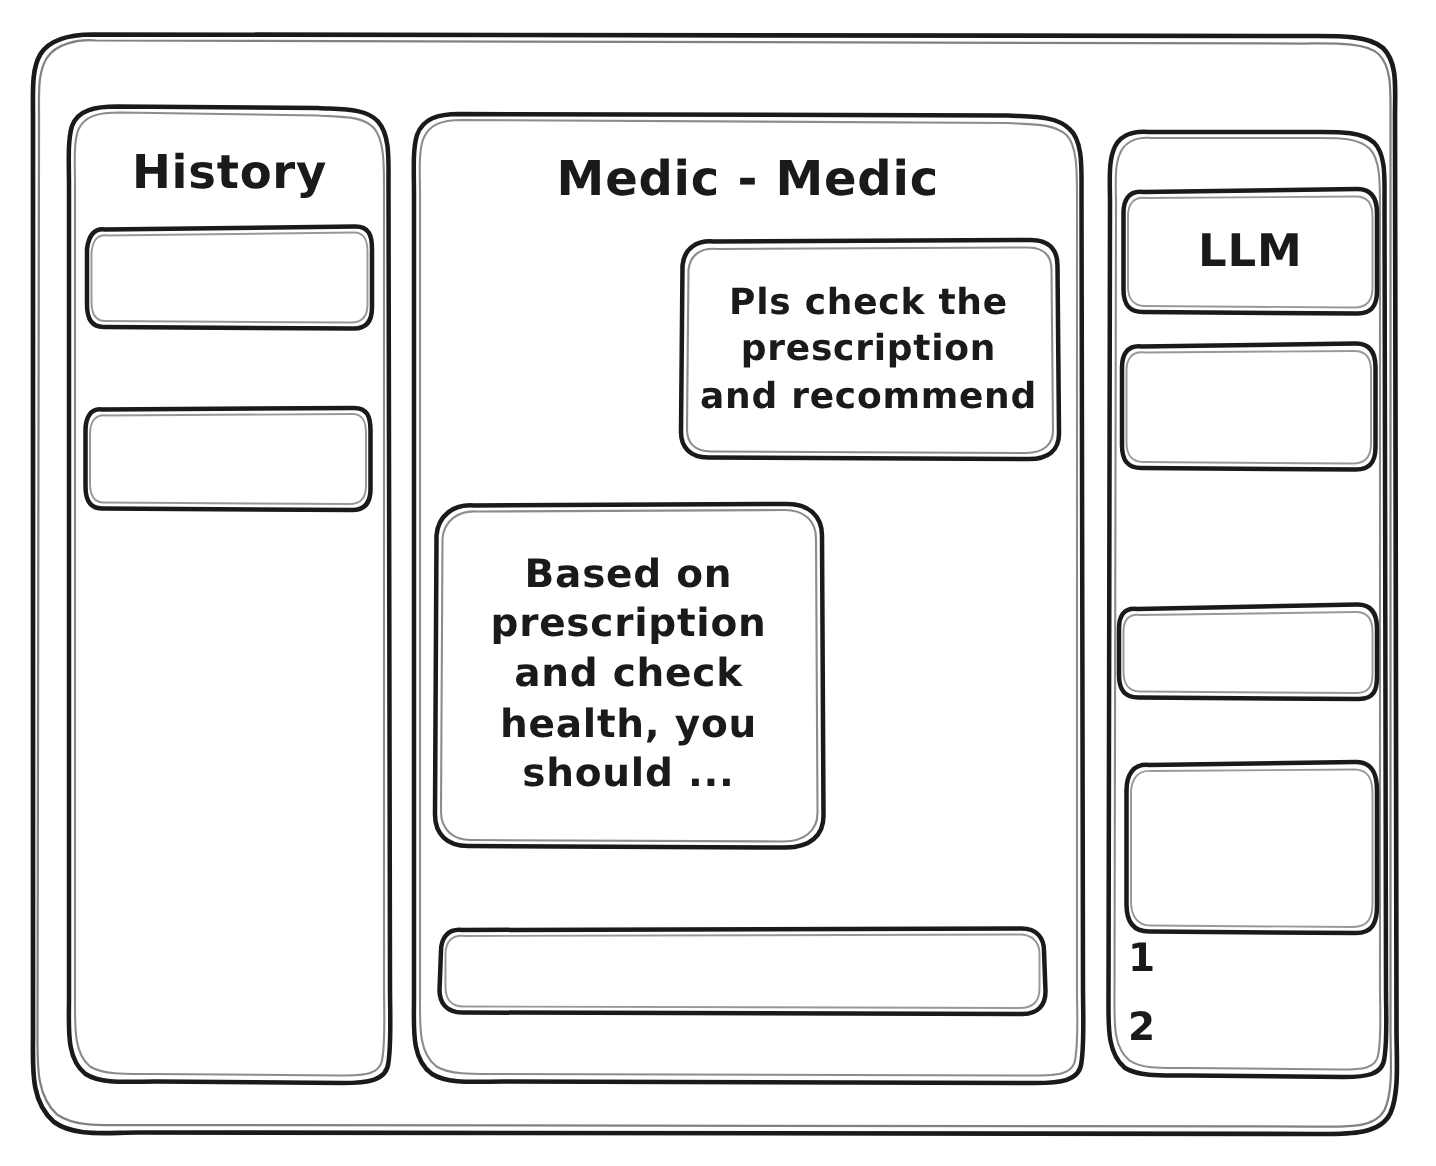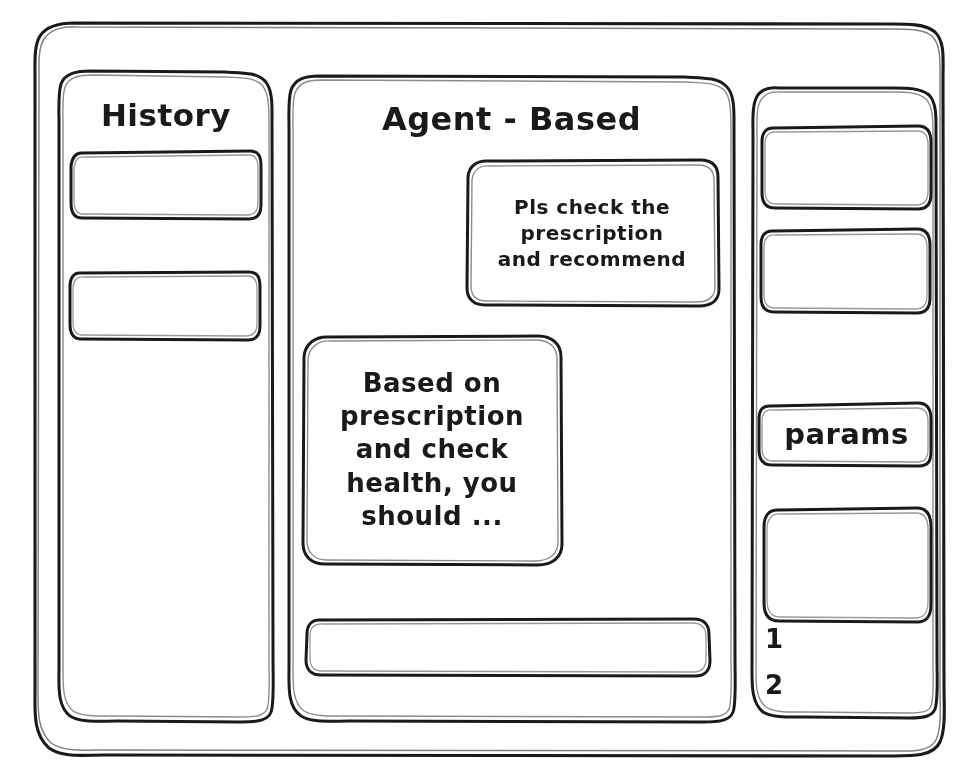--- a/index.html
+++ b/index.html
@@ -10,21 +10,21 @@
   body {
     width: 957px;
     height: 777px;
     position: relative;
     overflow: hidden;
     font-family: "DejaVu Sans", sans-serif;
   }
 
   #app {
     position: absolute;
-    left: 13px; top: 0;
+    left: 0; top: 0;
     width: 823px;
     height: 777px;
   }
 
   
   #sketch {
     position: absolute;
     left: 0; top: 0;
     width: 957px;
     height: 777px;
@@ -62,21 +62,21 @@
   #history-item-0 { top: 150px; }
   #history-item-1 { top: 270px; }
 
   
   #main-title {
     left: 275px; top: 96px; width: 447px; height: 46px;
     font-size: 32px;
   }
   #user-message {
     left: 452px; top: 160px; width: 254px; height: 146px;
-    font-size: 20px;
+    font-size: 24px;
     line-height: 1.30;
     padding: 6px 10px;
   }
   #assistant-message {
     left: 288px; top: 335px; width: 262px; height: 230px;
     font-size: 26px;
     line-height: 1.28;
     padding: 6px 14px;
   }
   #composer-input {
@@ -223,38 +223,38 @@
   </svg>
 
   <div class="node" id="window-frame"></div>
 
   <div class="node" id="history-panel"></div>
   <div class="node hand" id="history-title">History</div>
   <div class="node" id="history-item-0"></div>
   <div class="node" id="history-item-1"></div>
 
   <div class="node" id="main-panel"></div>
-  <div class="node hand" id="main-title">Agent - Based</div>
+  <div class="node hand" id="main-title">Medic - Medic</div>
 
   <div class="node hand two-line" id="user-message">Pls check the
 prescription
 and recommend</div>
 
   <div class="node hand two-line" id="assistant-message">Based on
 prescription
 and check
 health, you
 should ...</div>
 
   <div class="node hand" id="composer-input" title=""></div>
 
   <div class="node" id="tools-panel"></div>
 
-
-
-  <div class="node hand tool-btn" id="tool-params">params</div>
+  <div class="node hand tool-btn" id="tool-llm">LLM</div>
+
+
 
 
   <div class="node hand doc-item" id="doc-item-0">1</div>
 
   <div class="node hand doc-item" id="doc-item-1">2</div>
 
 </div>
 
 </body></html>

